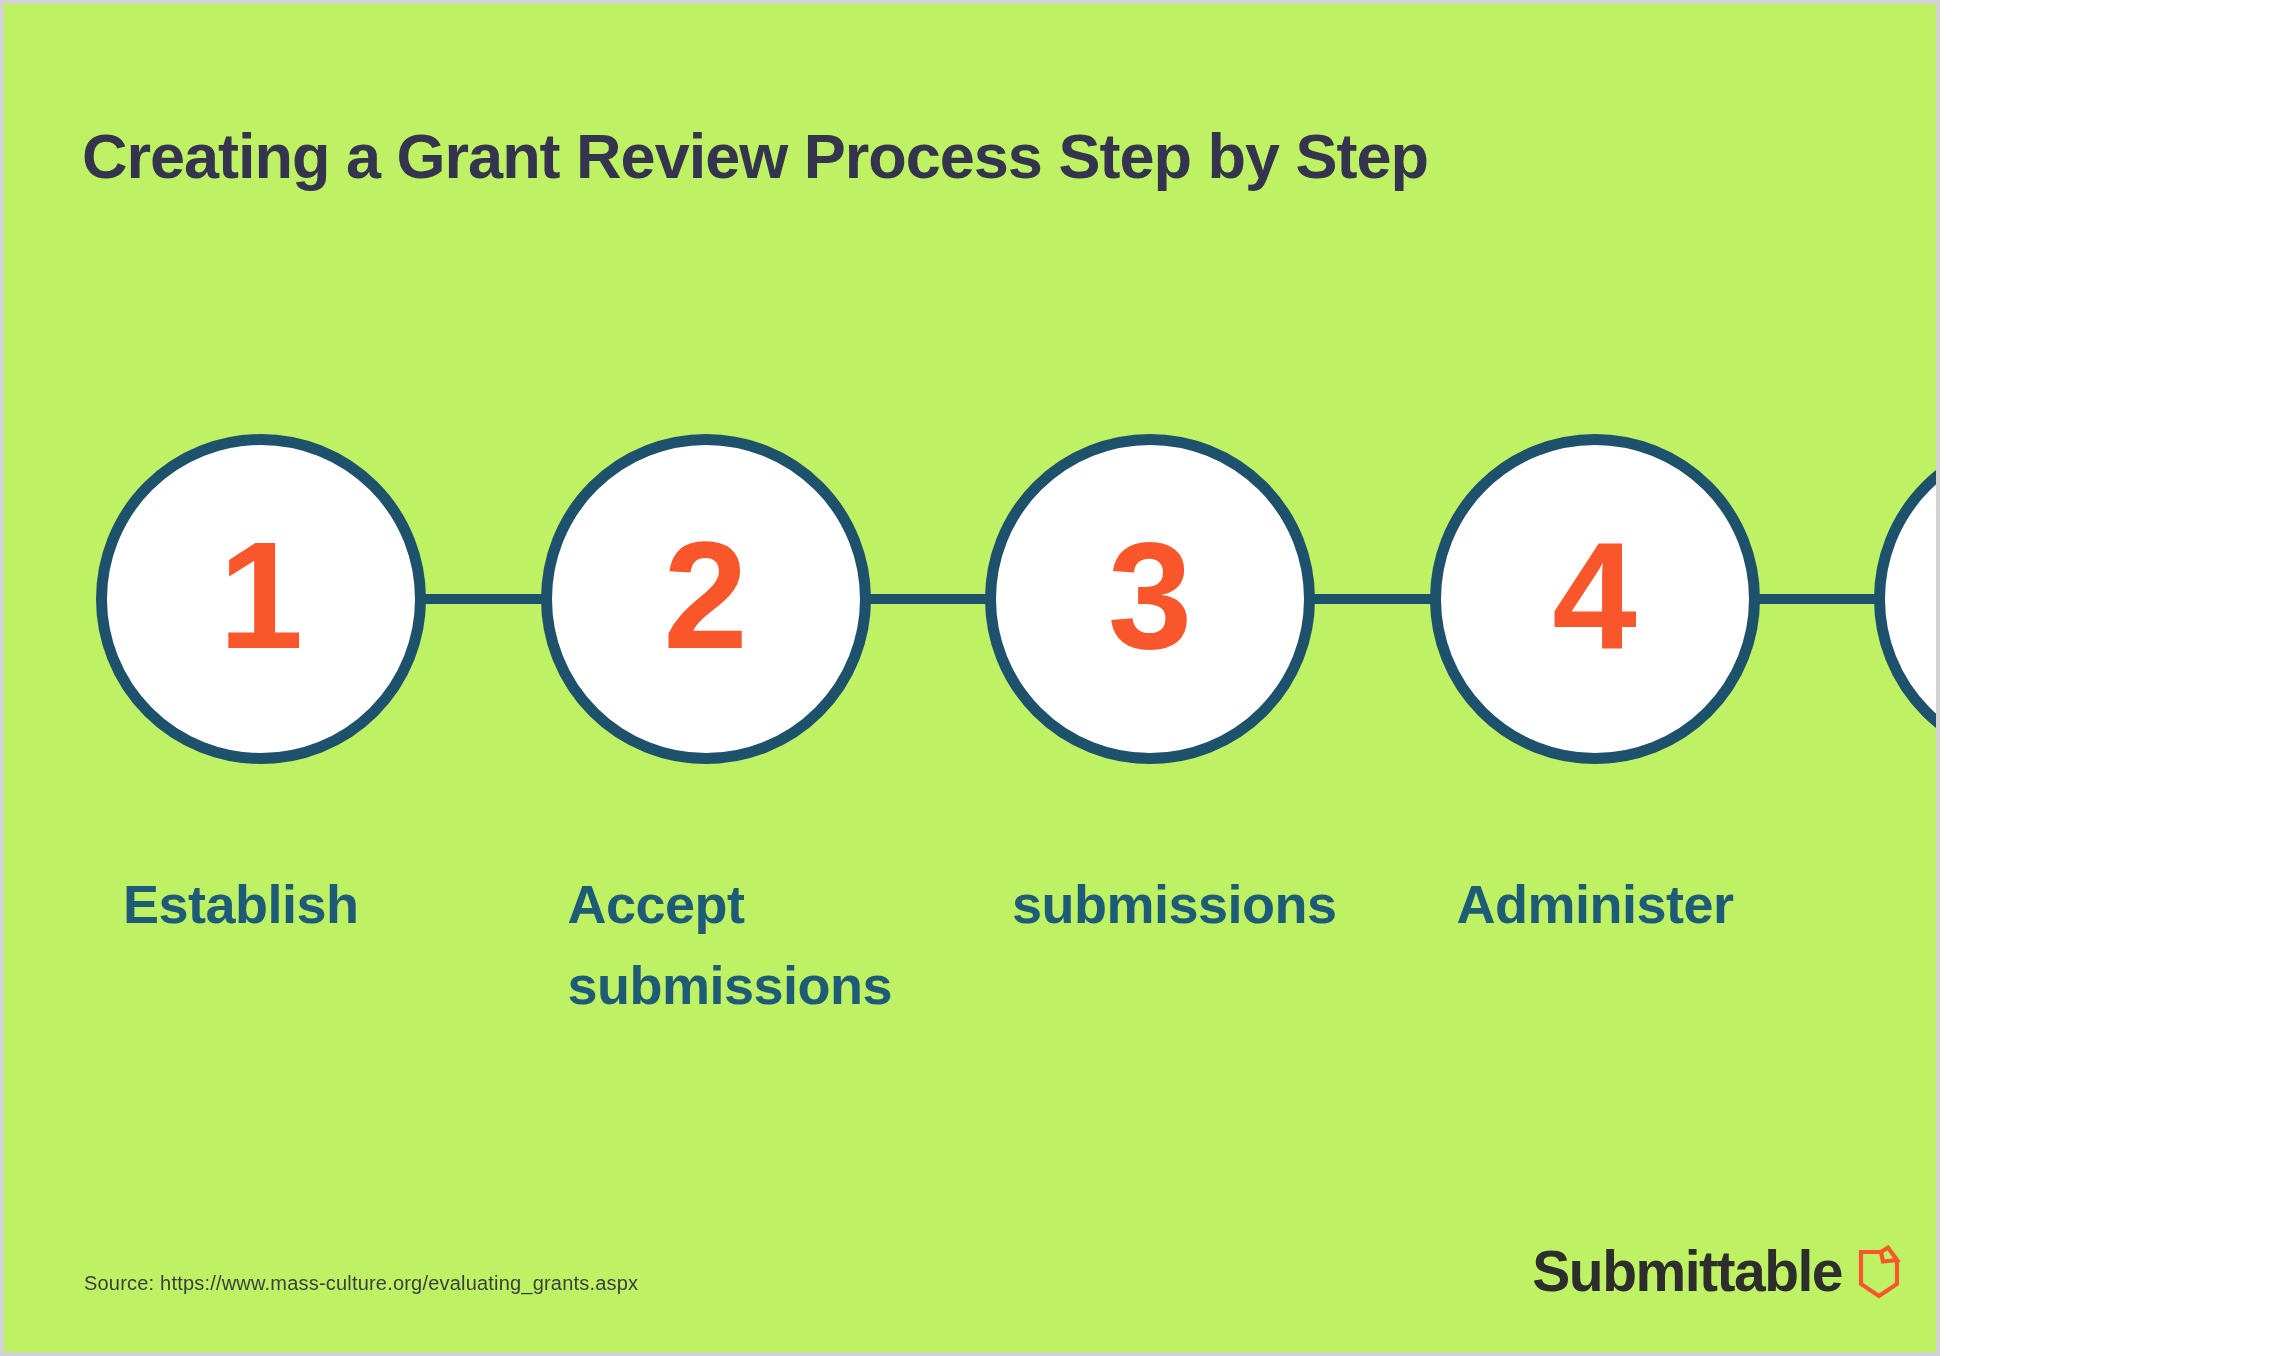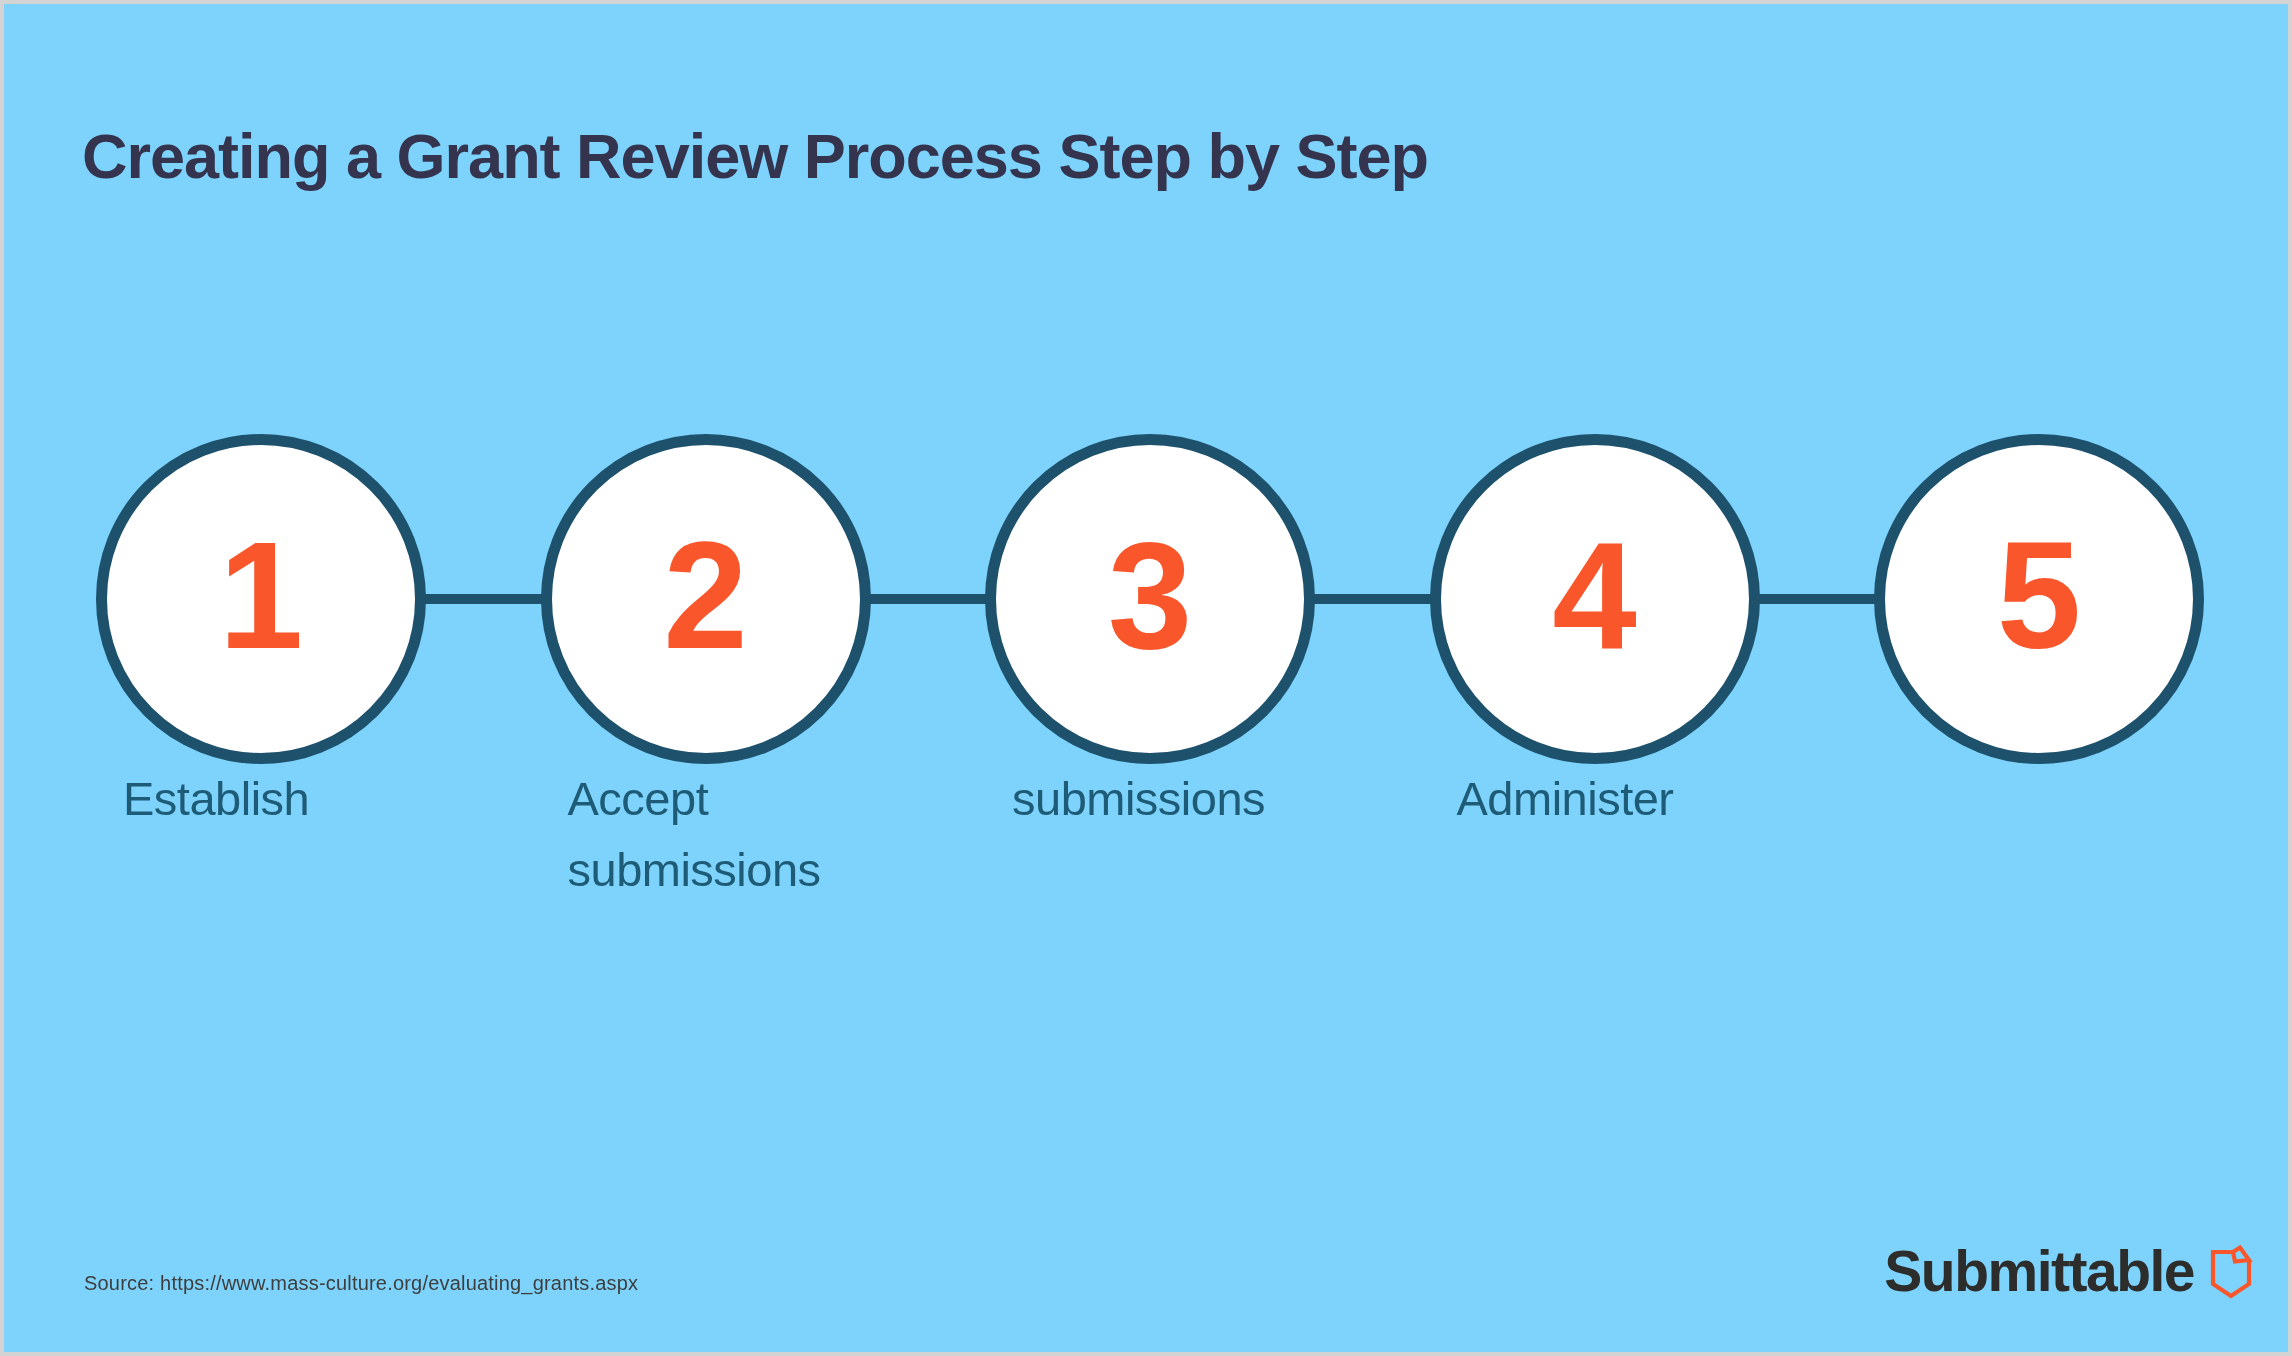--- a/index.html
+++ b/index.html
@@ -1,23 +1,23 @@
 <!DOCTYPE html>
 <html style="--accent_orange: #F9572B; --circle_teal: #1D516C; --label_teal: #1E5B77; --title_navy: #35344E; --logo_charcoal: #2D2D2C; --frame_gray: #D3D3D3;"><head>
 <meta charset="utf-8">
 <style>
   * { margin: 0; padding: 0; box-sizing: border-box; }
   html, body { background: #ffffff; }
   body { font-family: "Liberation Sans", sans-serif; }
 
   .canvas {
     position: relative;
-    width: 2292px;
+    width: 1940px;
     height: 1356px;
-    background: #7dd3fc;
+    background: #bef264;
     border: 4px solid var(--frame_gray, #D3D3D3);
     overflow: hidden;
   }
 
   .page-title {
     position: absolute;
     left: 78px;
     top: 118px;
     font-size: 63px;
     line-height: 1.1;
@@ -67,23 +67,24 @@
 
   .step-number {
     font-size: 152px;
     font-weight: bold;
     color: var(--accent_orange, #F9572B);
     line-height: 1;
     transform: translateY(-4px);
   }
 
   .step-label {
+    margin-top: 100px;
     padding-left: 32px;
-    font-size: 47px;
-    font-weight: normal;
+    font-size: 54px;
+    font-weight: bold;
     line-height: 1.5;
     color: var(--label_teal, #1E5B77);
     letter-spacing: -0.5px;
   }
 
   .source-line {
     position: absolute;
     left: 80px;
     top: 1268px;
     font-size: 20px;

